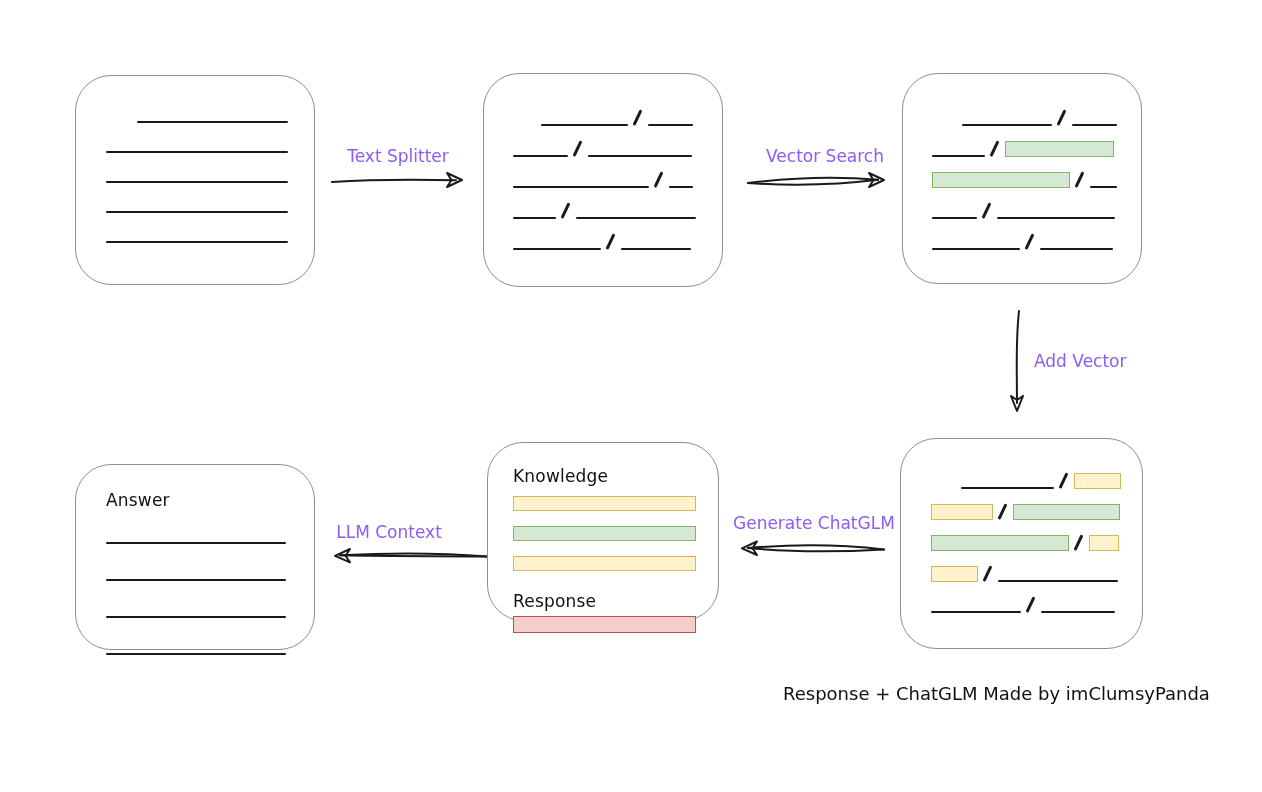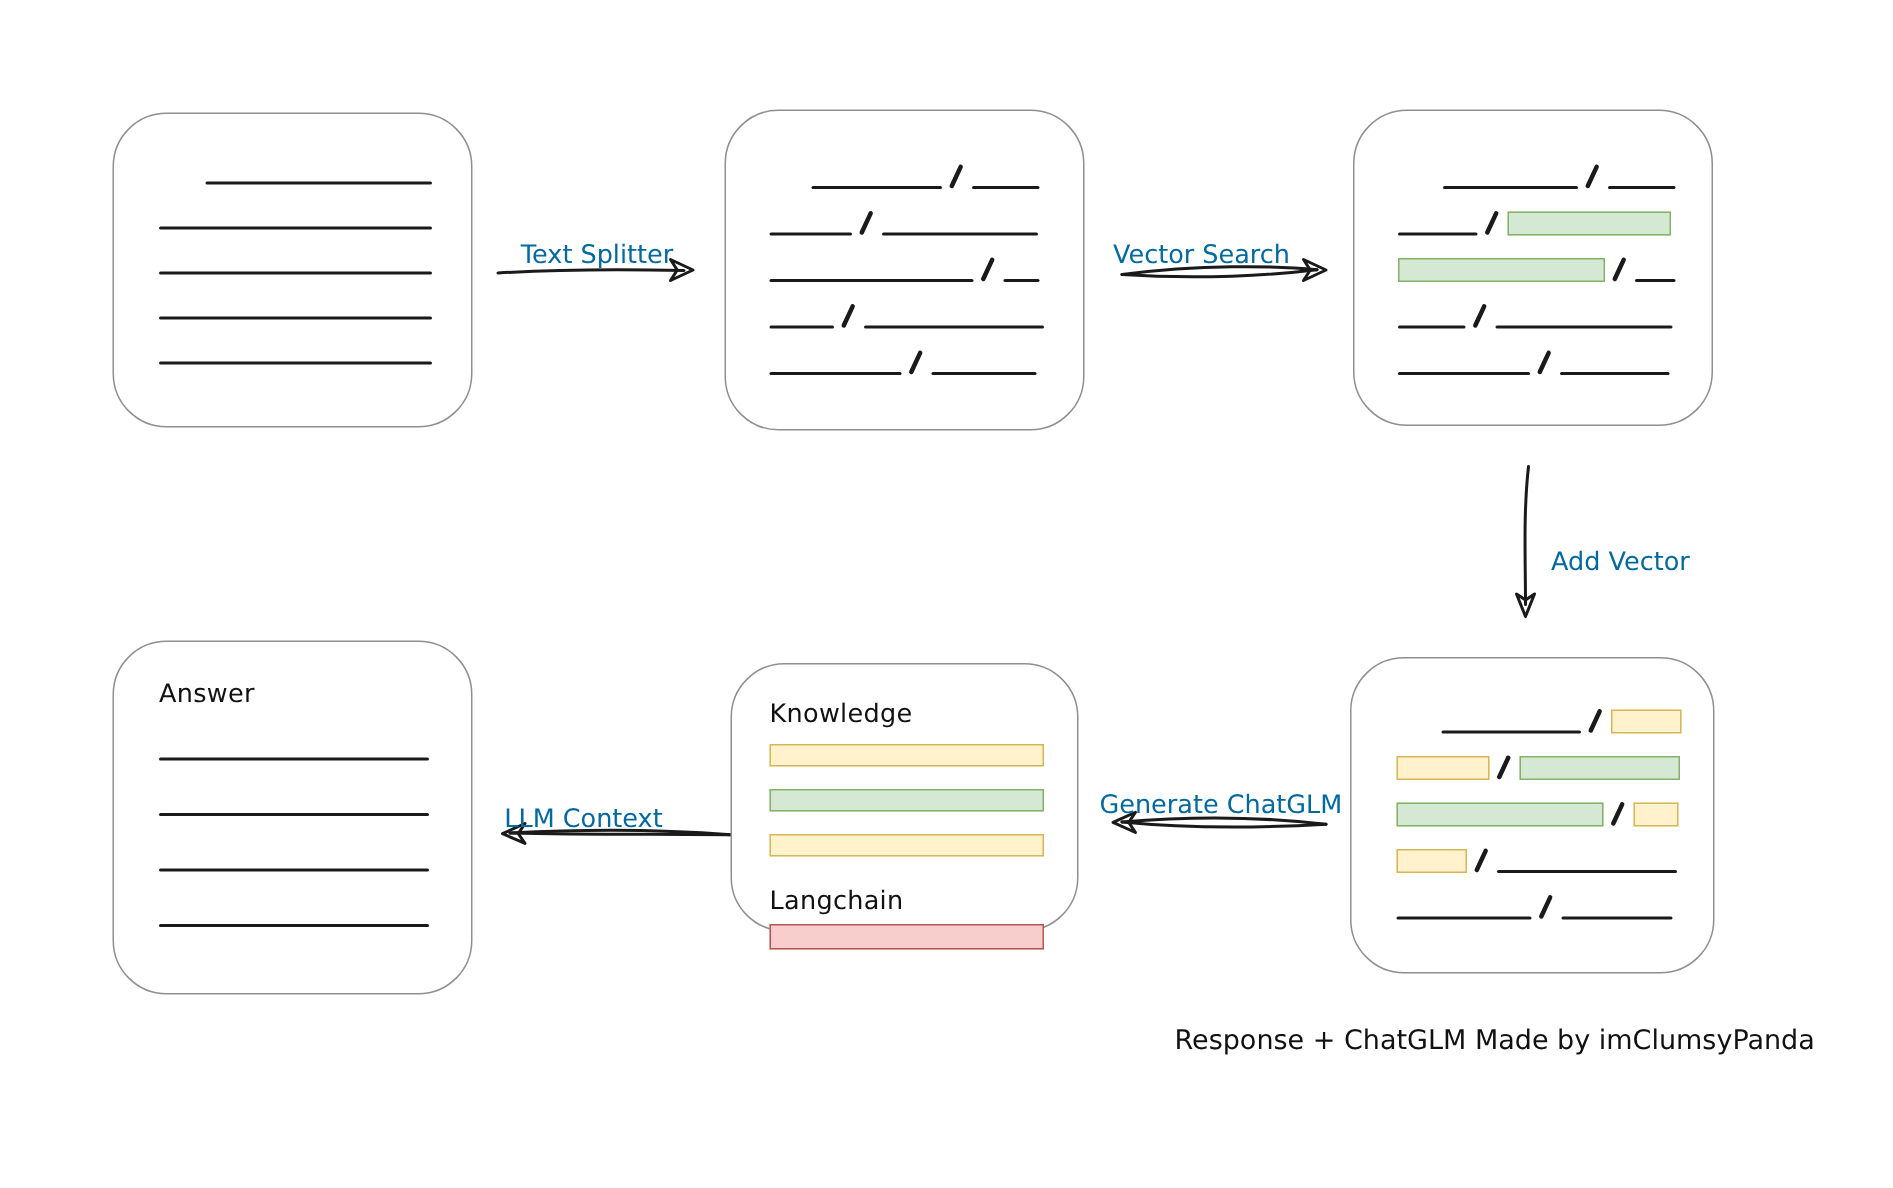--- a/index.html
+++ b/index.html
@@ -12,21 +12,21 @@
 
   .box {
     position:absolute; border:1.5px solid var(--box-border); border-radius:36px;
     background:#ffffff; box-sizing:border-box;
   }
   .box.doc     { left:75px;  top:75px;  width:240px; height:210px; }
   .box.chunks  { left:483px; top:73px;  width:240px; height:214px; }
   .box.search  { left:902px; top:73px;  width:240px; height:211px; }
   .box.context { left:900px; top:438px; width:243px; height:211px; }
   .box.prompt  { left:487px; top:442px; width:232px; height:179px; }
-  .box.answer  { left:75px;  top:427px; width:240px; height:236px; }
+  .box.answer  { left:75px;  top:464px; width:240px; height:186px; }
 
   .content { display:flex; flex-direction:column; }
   .docpad   { padding:29px 28px 0 30px; gap:12px; }
   .chunkpad { padding:34px 28px 0 29px; gap:13px; }
   .ctxpad   { padding:32px 28px 0 30px; gap:13px; }
   .anspad   { padding:0 30px; gap:19px; }
 
   .row { display:flex; align-items:flex-end; height:18px; }
   .seg { box-sizing:border-box; flex:none; }
   .seg.space { height:0; }
@@ -42,23 +42,23 @@
   .box-label { font-size:17px; line-height:22px; color:#111; letter-spacing:0.2px; }
   .prompt-inner { padding:22px 24px 0 25px; }
   .bars .row { height:15px; }
   .bars .seg.yellow, .bars .seg.green { height:15px; }
   .bars.k { margin-top:9px; }
   .bars.k .row + .row { margin-top:15px; }
   .q-label { margin-top:19px; }
   .bars.q { margin-top:6px; }
   .answer-label { padding:24px 30px 15px 30px; }
 
-  .arrow-label { position:absolute; font-size:17px; white-space:nowrap; color:#0369a1;margin-top:14px; }
+  .arrow-label { position:absolute; font-size:17px; white-space:nowrap; color:#8b5cf6; }
   .lbl-text-splitter   { left:332px; top:146px; width:132px; text-align:center; }
-  .lbl-vector-search   { left:742px; top:146px; width:142px; text-align:left; }
+  .lbl-vector-search   { left:742px; top:146px; width:142px; text-align:right; }
   .lbl-add-context     { left:1034px; top:351px; }
   .lbl-generate-prompt { left:733px; top:513px; width:152px; text-align:center; }
   .lbl-llm-response    { left:327px; top:522px; width:124px; text-align:center; }
   .caption { position:absolute; left:783px; top:683px; font-size:18px; white-space:nowrap; color:#111; }
 </style>
 </head>
 <body>
 
 <div class="canvas">
 
@@ -209,21 +209,21 @@
           <div class="row">
             <span class="seg yellow" style="width: 183px;"></span>
           </div>
           <div class="row">
             <span class="seg green" style="width: 183px;"></span>
           </div>
           <div class="row">
             <span class="seg yellow" style="width: 183px;"></span>
           </div>
         </div>
-      <div class="box-label q-label">Langchain</div>
+      <div class="box-label q-label">Response</div>
       <div class="bars q">
           <div class="row">
             <span class="seg red" style="width: 183px;"></span>
           </div>
         </div>
     </div>
   </div>
 
   <div class="box answer">
     <div class="box-label answer-label">Answer</div>

